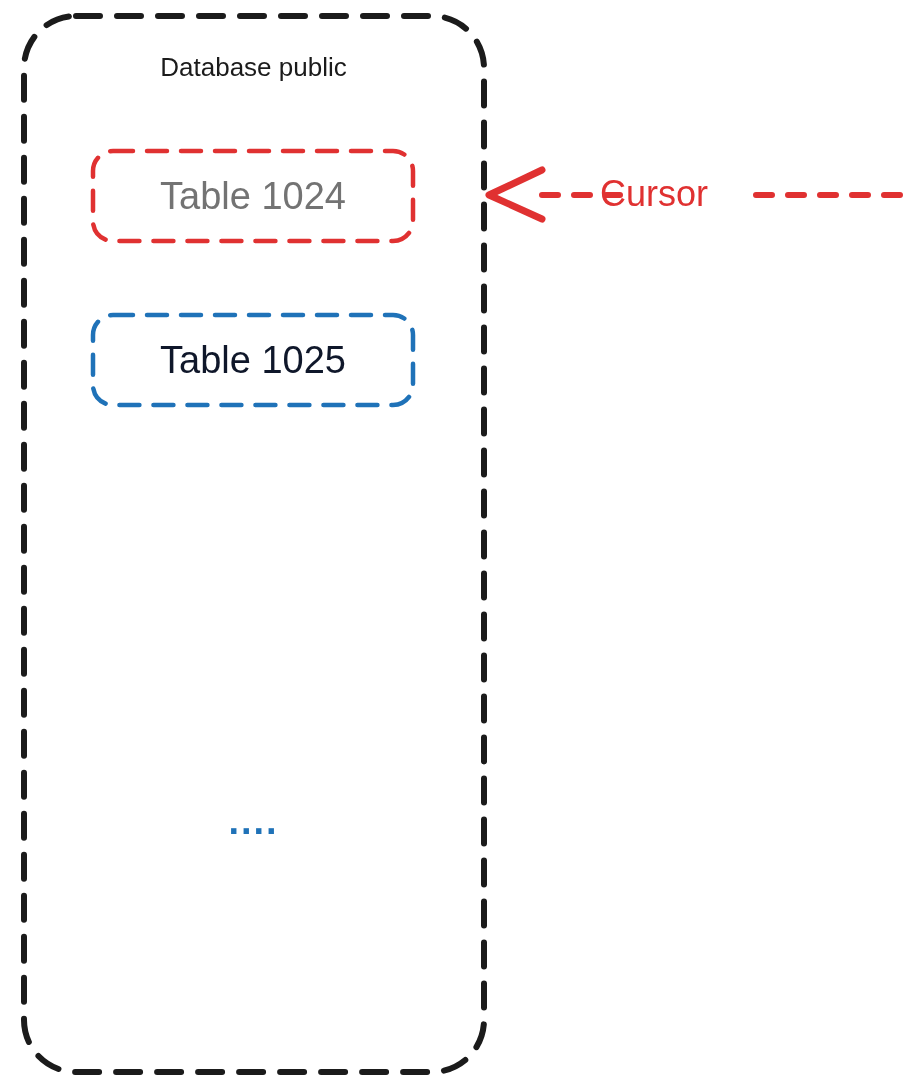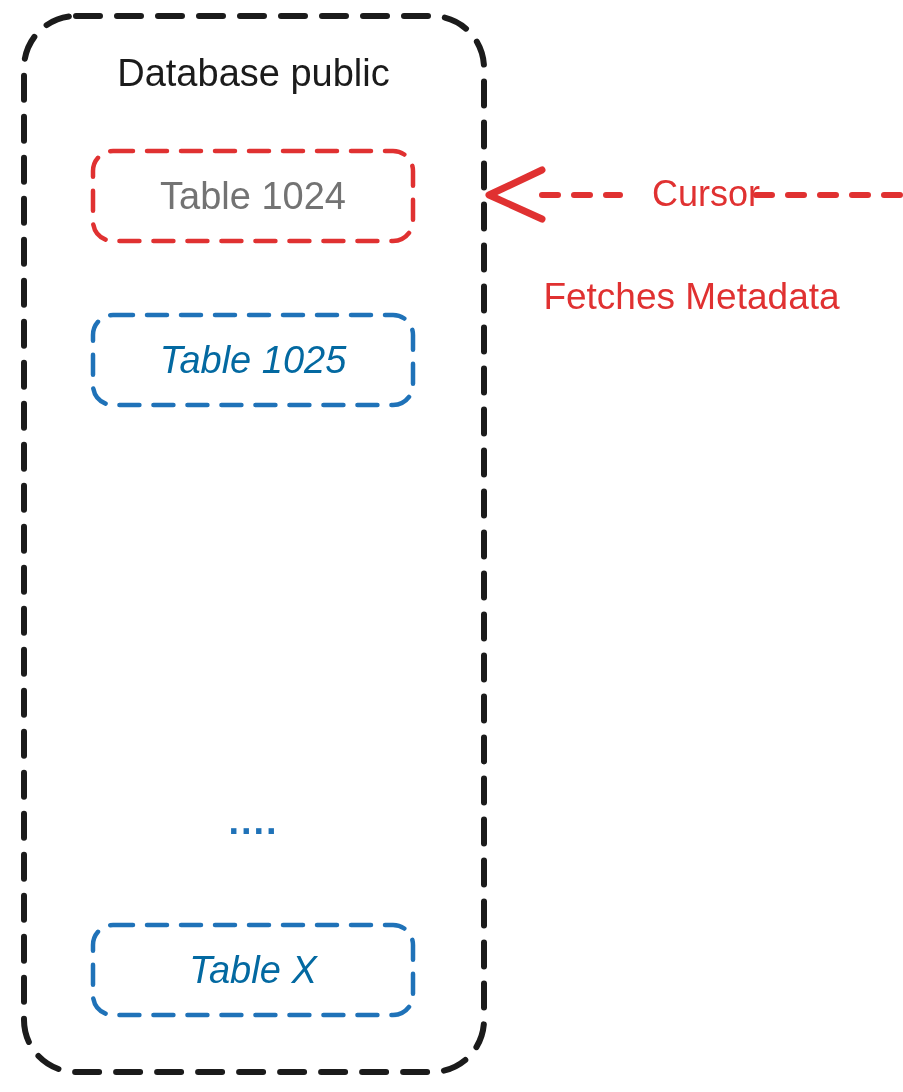--- a/index.html
+++ b/index.html
@@ -33,21 +33,21 @@
     stroke-linecap: round;
     stroke-dasharray: 24 17;
   }
 
   .db-title {
     position: absolute;
     left: 20px;
     top: 52px;
     width: 467px;
     text-align: center;
-    font-size: 38px;
+    font-size: 26px;
     font-weight: 400;
     color: #1b1b1b;
     white-space: nowrap;
   }
 
   
   .table-box {
     position: absolute;
     left: 90px;
     width: 326px;
@@ -70,21 +70,21 @@
     position: absolute;
     left: 0; top: 0;
     width: 100%; height: 100%;
     display: flex;
     align-items: center;
     justify-content: center;
     font-size: 38px;
     white-space: nowrap;
   }
   .table-box.red .table-label { color: #737373; }
-  .table-box.blue .table-label { color: #0369a1; font-style: italic; }
+  .table-box.blue .table-label { color: #0f172a; }
 
   .ellipsis {
     position: absolute;
     left: 20px;
     top: 800px;
     width: 467px;
     text-align: center;
     font-size: 38px;
     font-weight: 700;
     letter-spacing: 2px;
@@ -111,21 +111,21 @@
     stroke: #e03131;
     stroke-width: 6;
     stroke-linecap: round;
     stroke-dasharray: 16 16;
   }
   .cursor-label {
     position: absolute;
     left: 600px;
     top: 173px;
     width: 160px;
-    text-align: right;
+    text-align: left;
     font-size: 36px;
     color: #e03131;
     white-space: nowrap;
   }
   .fetches-caption {
     position: absolute;
     left: 480px;
     top: 276px;
     width: 423px;
     text-align: center;
@@ -156,30 +156,23 @@
     <svg class="box-border" viewBox="0 0 326 96" preserveAspectRatio="none" aria-hidden="true">
       <rect x="3" y="3" width="320" height="90" rx="20"></rect>
     </svg>
     <span class="table-label">Table 1025</span>
   </div>
 
 
 
   <div class="ellipsis">....</div>
 
-  <div class="table-box blue" style="top:922px">
-    <svg class="box-border" viewBox="0 0 326 96" preserveAspectRatio="none" aria-hidden="true">
-      <rect x="3" y="3" width="320" height="90" rx="20"></rect>
-    </svg>
-    <span class="table-label">Table X</span>
-  </div>
 
   <svg class="cursor-arrow-svg" viewBox="0 0 423 74" aria-hidden="true">
     <polyline class="head" points="62,12 9,37 62,61"></polyline>
     <line class="dash-seg" x1="62" y1="37" x2="140" y2="37"></line>
     <line class="dash-seg" x1="276" y1="37" x2="423" y2="37"></line>
   </svg>
 
   <div class="cursor-label">Cursor</div>
 
-  <div class="fetches-caption">Fetches Metadata</div>
 
 </div>
 
 </body></html>

